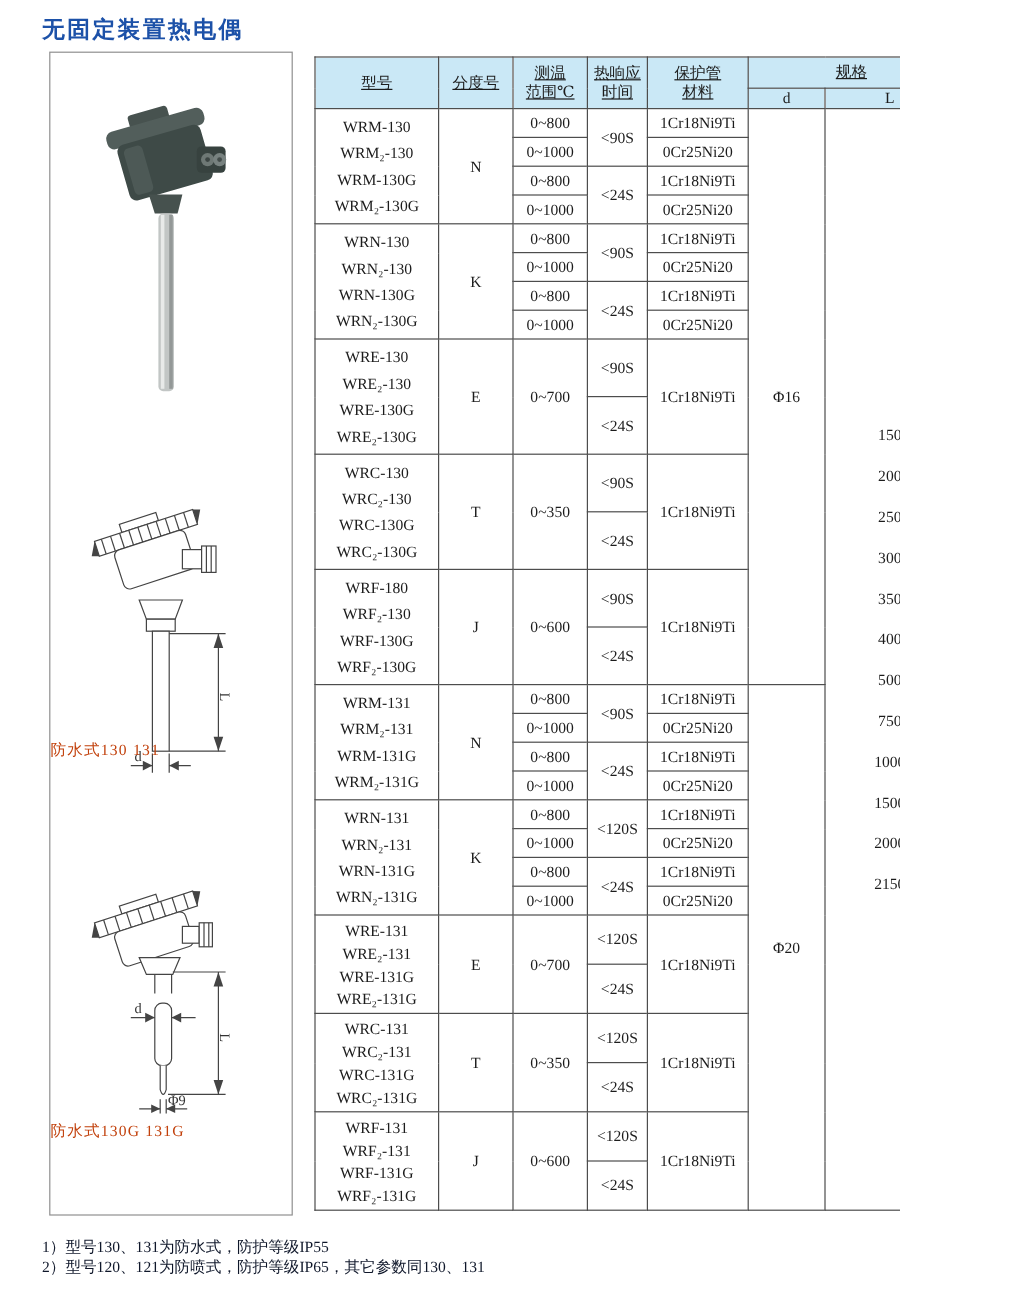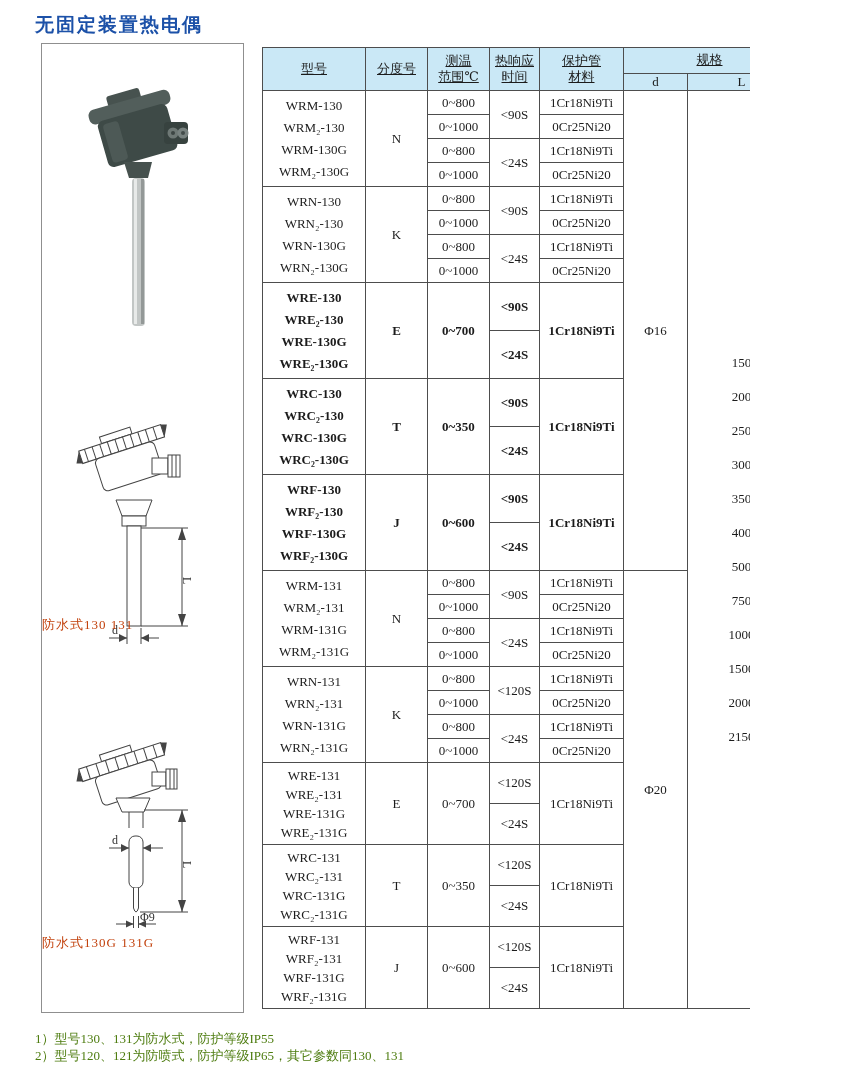--- a/index.html
+++ b/index.html
@@ -21,26 +21,26 @@
   .draw1-svg   { position:absolute; left:22px; top:360px; }
   .draw2-svg   { position:absolute; left:22px; top:692px; }
 
   .spec-table { position:absolute; left:262px; top:47px; border-collapse:collapse;
     table-layout:fixed; width:533px; }
   .spec-table th, .spec-table td { border:1px solid #4d4d4d; text-align:center;
     vertical-align:middle; font-size:13px; padding:0; overflow:hidden; }
   .spec-table th { background:#cae8f6; font-weight:normal; white-space:pre-line;
     line-height:1.25; }
   tr.hr1 { height:26px;text-decoration:underline; } tr.hr2 { height:17px; }
-  tr.r24 { height:24px;margin-left:46px; } tr.r48 { height:48px;font-weight:bold; } tr.r41 { height:41px;padding-left:10px; }
+  tr.r24 { height:24px;margin-left:46px; } tr.r48 { height:48px; } tr.r41 { height:41px;padding-left:10px; }
   td .m  { line-height:22px; }
   td .m-sm { line-height:19px; }
   .l-list div { line-height:34px; }
 
-  .notes { position:absolute; left:35px; top:1030px; font-size:13px; color:#4d7c0f; }
+  .notes { position:absolute; left:35px; top:1030px; font-size:13px; color:#0f172a; }
   .notes div { line-height:17px; }
 
   svg { display:block; }
   .ln { stroke:#444; stroke-width:1; fill:none; }
   .fw { fill:#fff; stroke:#444; stroke-width:1; }
   .arr { fill:#444; stroke:none; }
   .dimtxt { font-size:12px; fill:#333; font-family:"Liberation Serif","DejaVu Serif",serif; }
 </style>
 </head>
 <body>
@@ -280,21 +280,21 @@
       <td rowspan="2">0~350</td>
       <td>&lt;90S</td>
       <td rowspan="2">1Cr18Ni9Ti</td>
     </tr>
     <tr class="r48">
       <td>&lt;24S</td>
     </tr>
 
     <tr class="r48">
       <td rowspan="2">
-        <div class="m">WRF-130</div>
+        <div class="m">WRF-180</div>
         <div class="m">WRF₂-130</div>
         <div class="m">WRF-130G</div>
         <div class="m">WRF₂-130G</div>
       </td>
       <td rowspan="2">J</td>
       <td rowspan="2">0~600</td>
       <td>&lt;90S</td>
       <td rowspan="2">1Cr18Ni9Ti</td>
     </tr>
     <tr class="r48">

